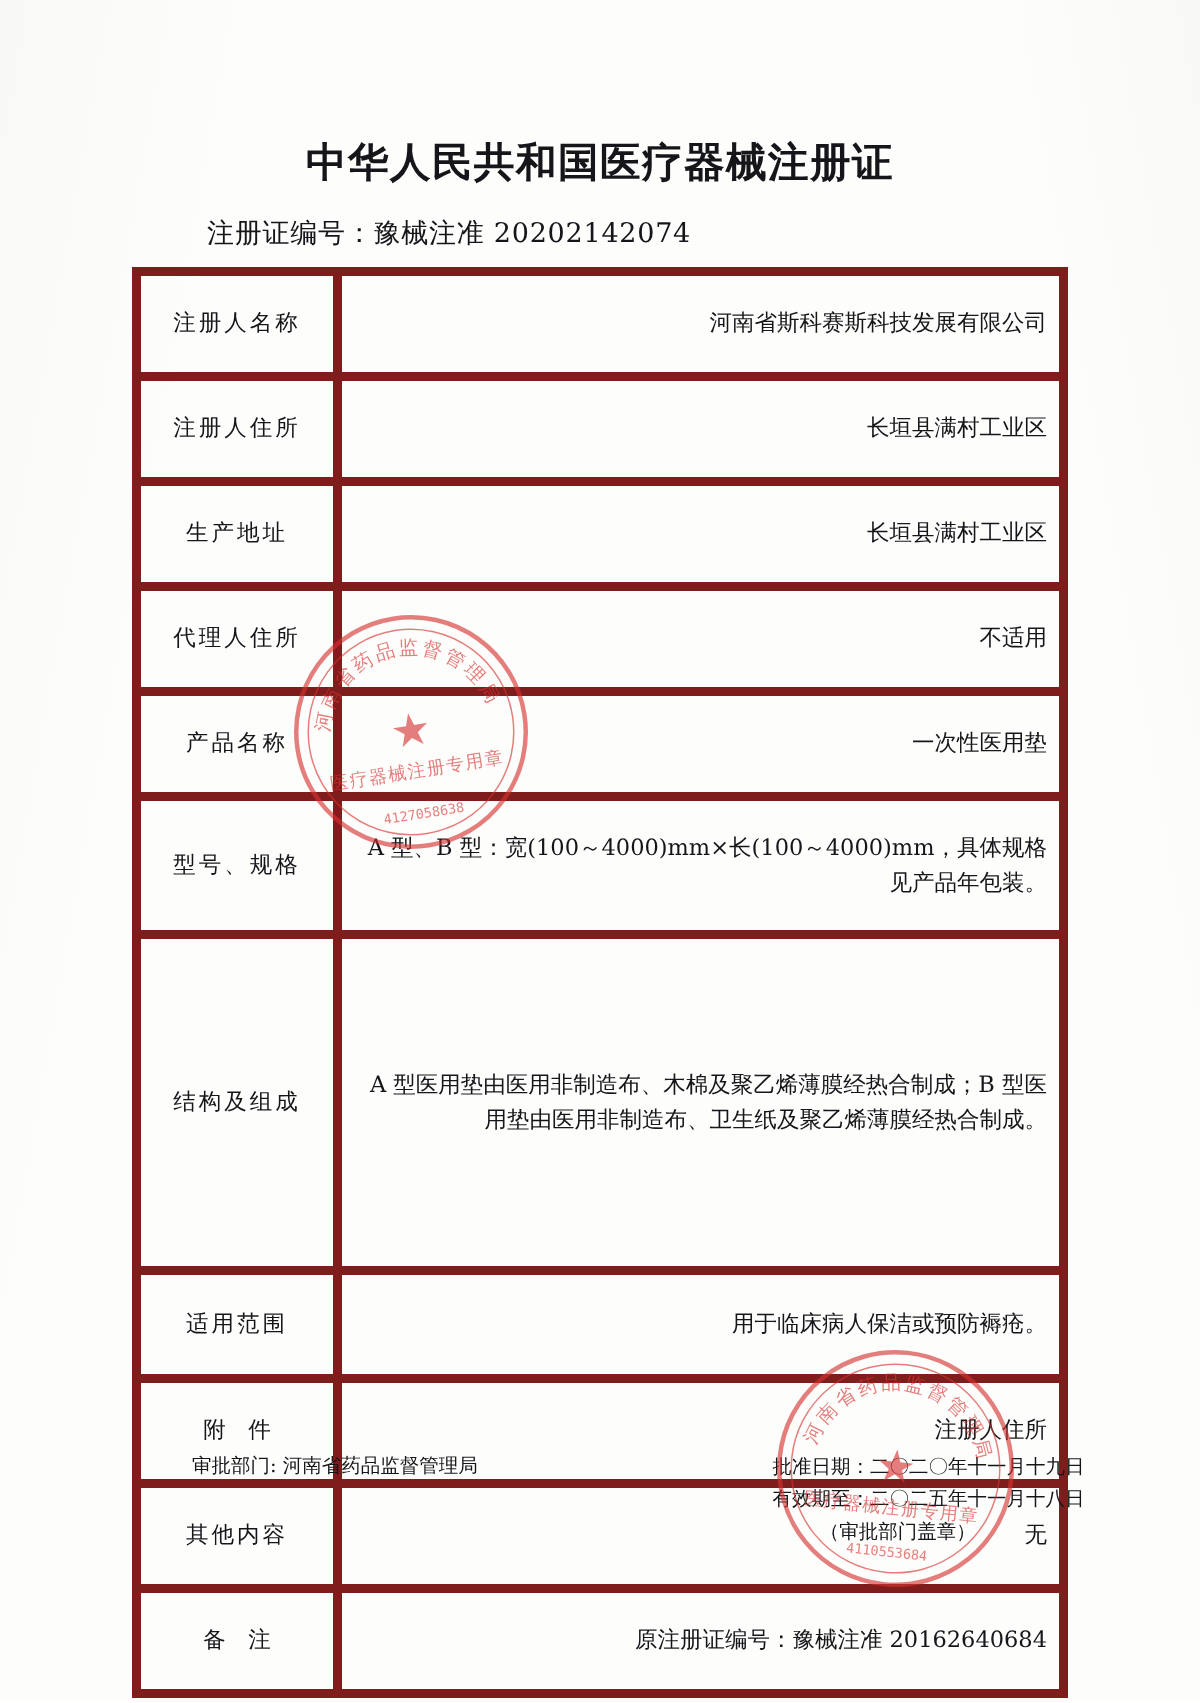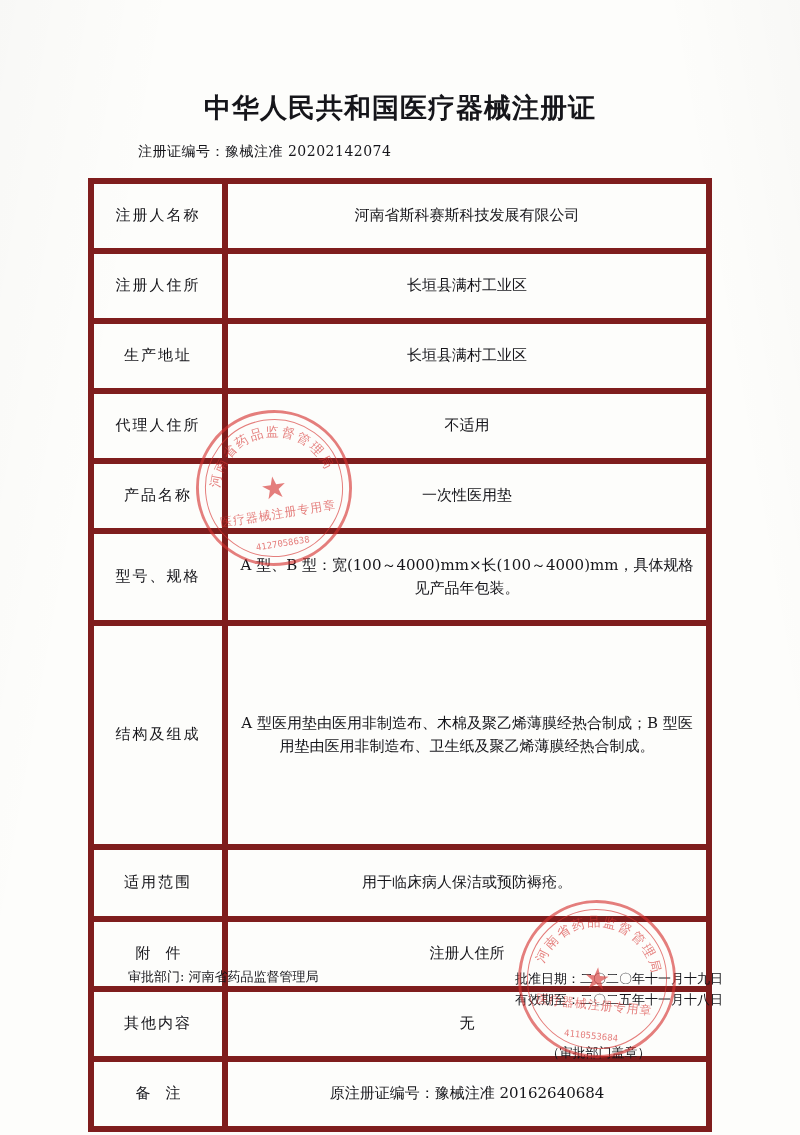--- a/index.html
+++ b/index.html
@@ -38,21 +38,21 @@
     text-align: center;
     font-size: 27px;
     font-weight: bold;
     letter-spacing: 1px;
     font-family: "DejaVu Serif", "Liberation Serif", serif;
   }
   .cert-no {
     position: absolute;
     top: 143px;
     left: 138px;
-    font-size: 14px;
+    font-size: 18px;
     letter-spacing: 0.5px;
   }
   .cert-no .num {
     font-family: "DejaVu Serif", "Liberation Serif", serif;
   }
   table.main {
     position: absolute;
     top: 178px;
     left: 88px;
     width: 624px;
@@ -67,21 +67,21 @@
     line-height: 1.55;
   }
   td.label {
     width: 112px;
     text-align: center;
     letter-spacing: 2px;
     padding: 6px 4px;
   }
   td.label.tight { letter-spacing: 0px; }
   td.value {
-    text-align: center;
+    text-align: right;
     padding-left: 10px;
   }
   tr.r-normal td { height: 52px; }
   tr.r-spec td { height: 74px; }
   tr.r-struct td { height: 206px; }
   tr.r-use td { height: 54px; }
 
   .footer {
     position: absolute;
     left: 88px;
@@ -101,21 +101,20 @@
     top: 0;
     width: 260px;
     line-height: 1.65;
   }
   .footer .right .ln { display: block; white-space: nowrap; text-align: right; }
   .footer .right .seal-note {
     display: block;
     text-align: center;
     width: 215px;
     margin-left: 28px;
-    margin-top: 31px;
   }
 
   
   .stamp {
     position: absolute;
     border-radius: 50%;
     border: 3px solid #d6312f;
     color: #d6312f;
     opacity: 0.62;
     pointer-events: none;

